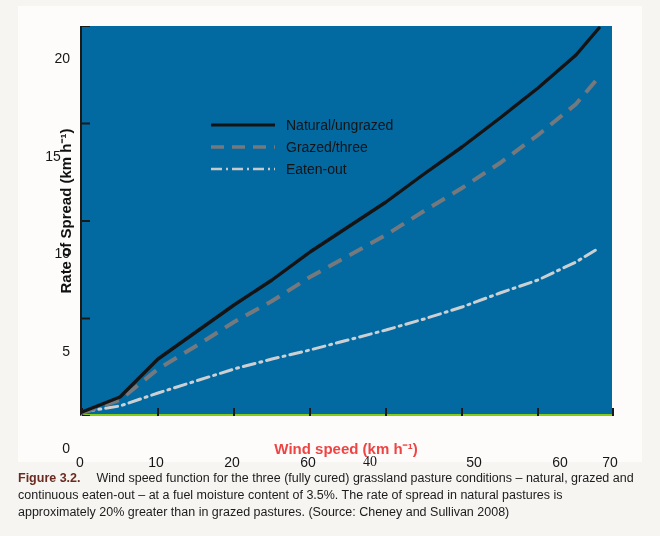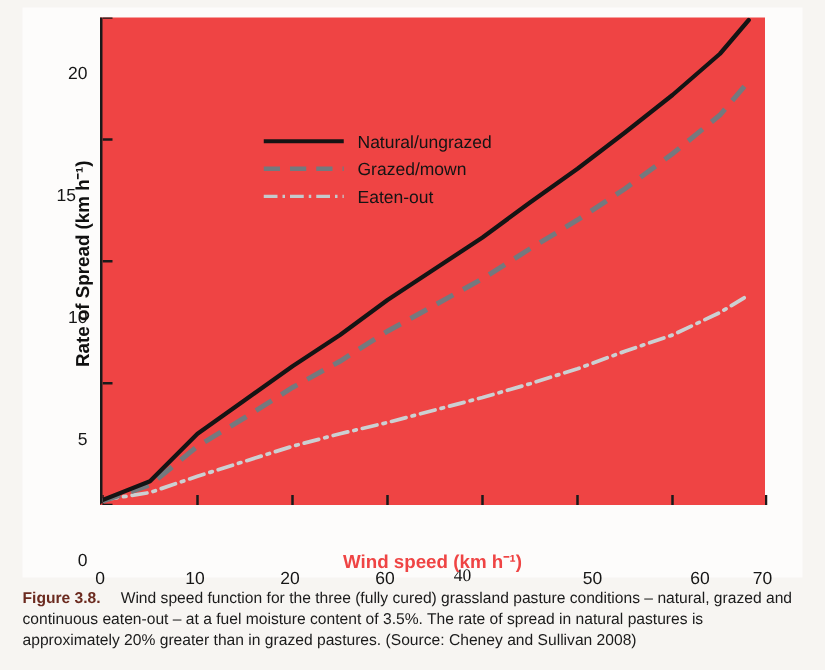--- a/index.html
+++ b/index.html
@@ -25,27 +25,27 @@
     position: absolute;
     left: 18px;
     top: 6px;
     width: 624px;
     height: 456px;
     background: #fdfcfb;
   }
   #plot-frame {
     position: absolute;
     left: 62px;
-    top: 8px;
+    top: 20px;
     width: 532px;
     height: 390px;
     border-left: 2px solid #1a1a1a;
-    border-bottom: 2px solid #ef4444;
+    border-bottom: 2px solid #84cc16;
     box-sizing: border-box;
-    background: #ef4444;
+    background: #0369a1;
   }
   #plot-svg {
     position: absolute;
     left: 0;
     top: 0;
   }
   
   .tick-label {
     position: absolute;
     font-size: 14px;
@@ -167,21 +167,21 @@
               </svg>
           </span>
           <span class="legend-text">Natural/ungrazed</span>
         </div>
         <div class="legend-row">
           <span class="legend-swatch">
             <svg width="66" height="14" viewBox="0 0 66 14">
                 <line x1="1" y1="7" x2="65" y2="7" stroke="#74797e" stroke-width="3.6" stroke-dasharray="13 8"></line>
               </svg>
           </span>
-          <span class="legend-text">Grazed/mown</span>
+          <span class="legend-text">Grazed/three</span>
         </div>
         <div class="legend-row">
           <span class="legend-swatch">
             <svg width="66" height="14" viewBox="0 0 66 14">
                 <line x1="1" y1="7" x2="65" y2="7" stroke="#c5c9cc" stroke-width="2.6" stroke-dasharray="11 4 2 4"></line>
               </svg>
           </span>
           <span class="legend-text">Eaten-out</span>
         </div>
       </div>
@@ -200,17 +200,17 @@
     <div class="tick-label y-tick" style="left:18px; top:304.5px;">5</div>
     <div class="tick-label y-tick" style="left:18px; top:207px;">10</div>
     <div class="tick-label y-tick" style="left:18px; top:109.5px;text-align:center;">15</div>
     <div class="tick-label y-tick" style="left:18px; top:12px;">20</div>
 
     <div id="x-axis-title">Wind speed (km h⁻¹)</div>
     <div id="y-axis-title">Rate of Spread (km h⁻¹)</div>
   </div>
 
   <div id="caption">
-    <span id="caption-label">Figure 3.8.  </span>
+    <span id="caption-label">Figure 3.2.  </span>
     <span id="caption-text">Wind speed function for the three (fully cured) grassland pasture conditions – natural, grazed and continuous eaten-out – at a fuel moisture content of 3.5%. The rate of spread in natural pastures is approximately 20% greater than in grazed pastures. (Source: Cheney and Sullivan 2008)</span>
   </div>
 
 </div>
 
 </body></html>

